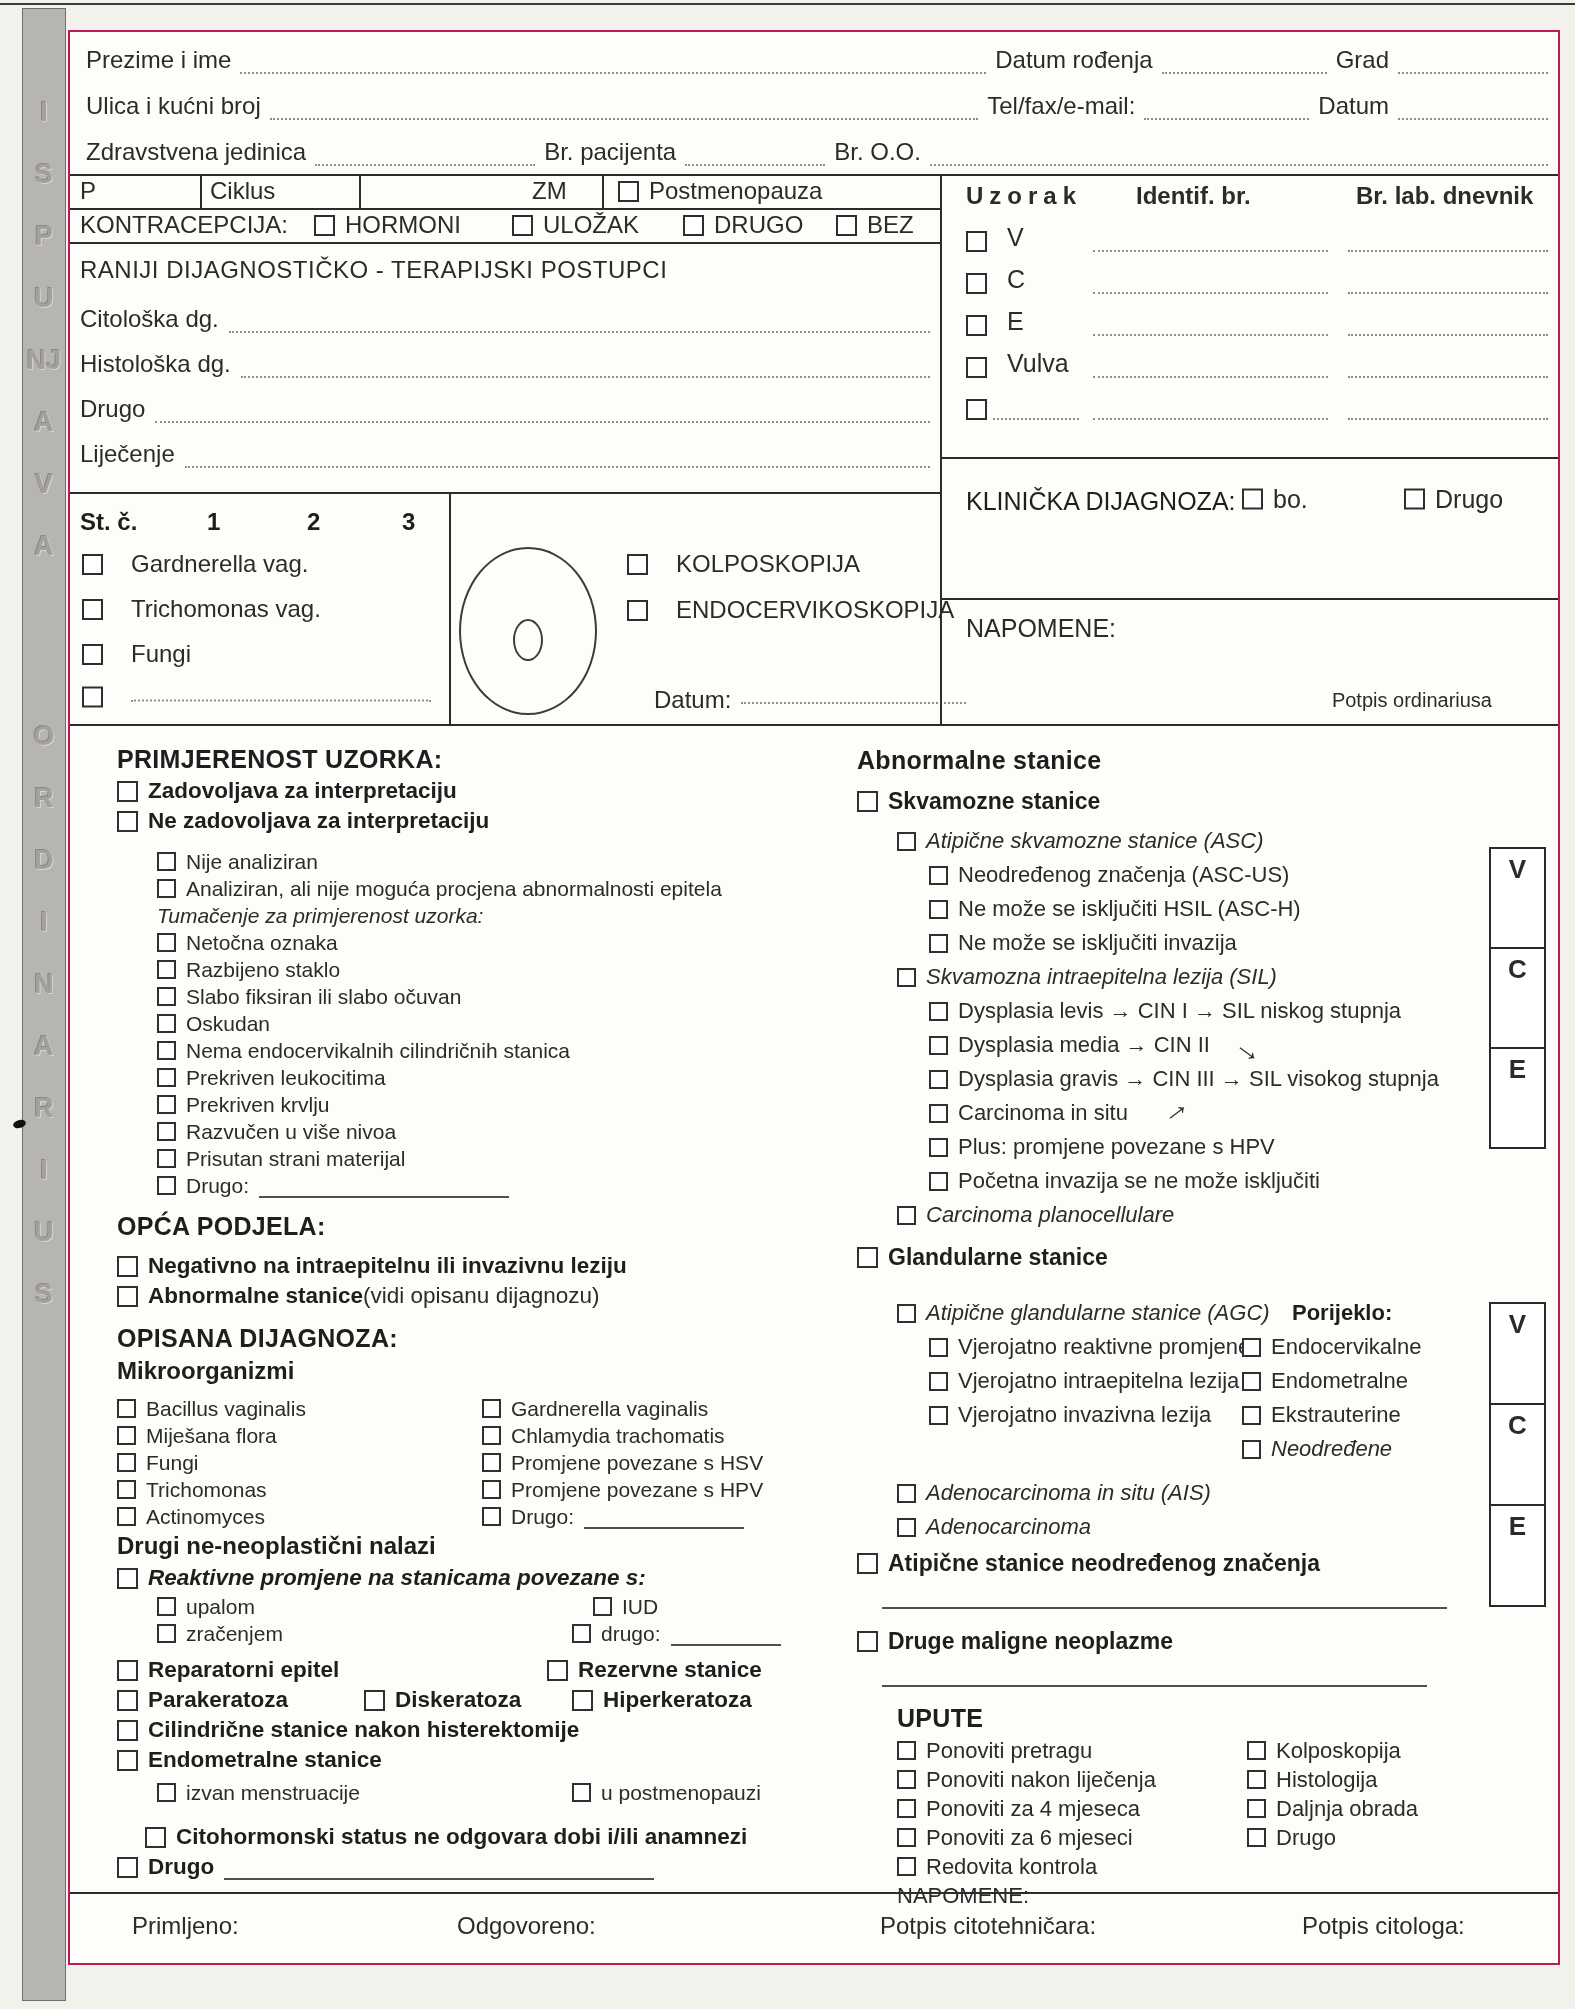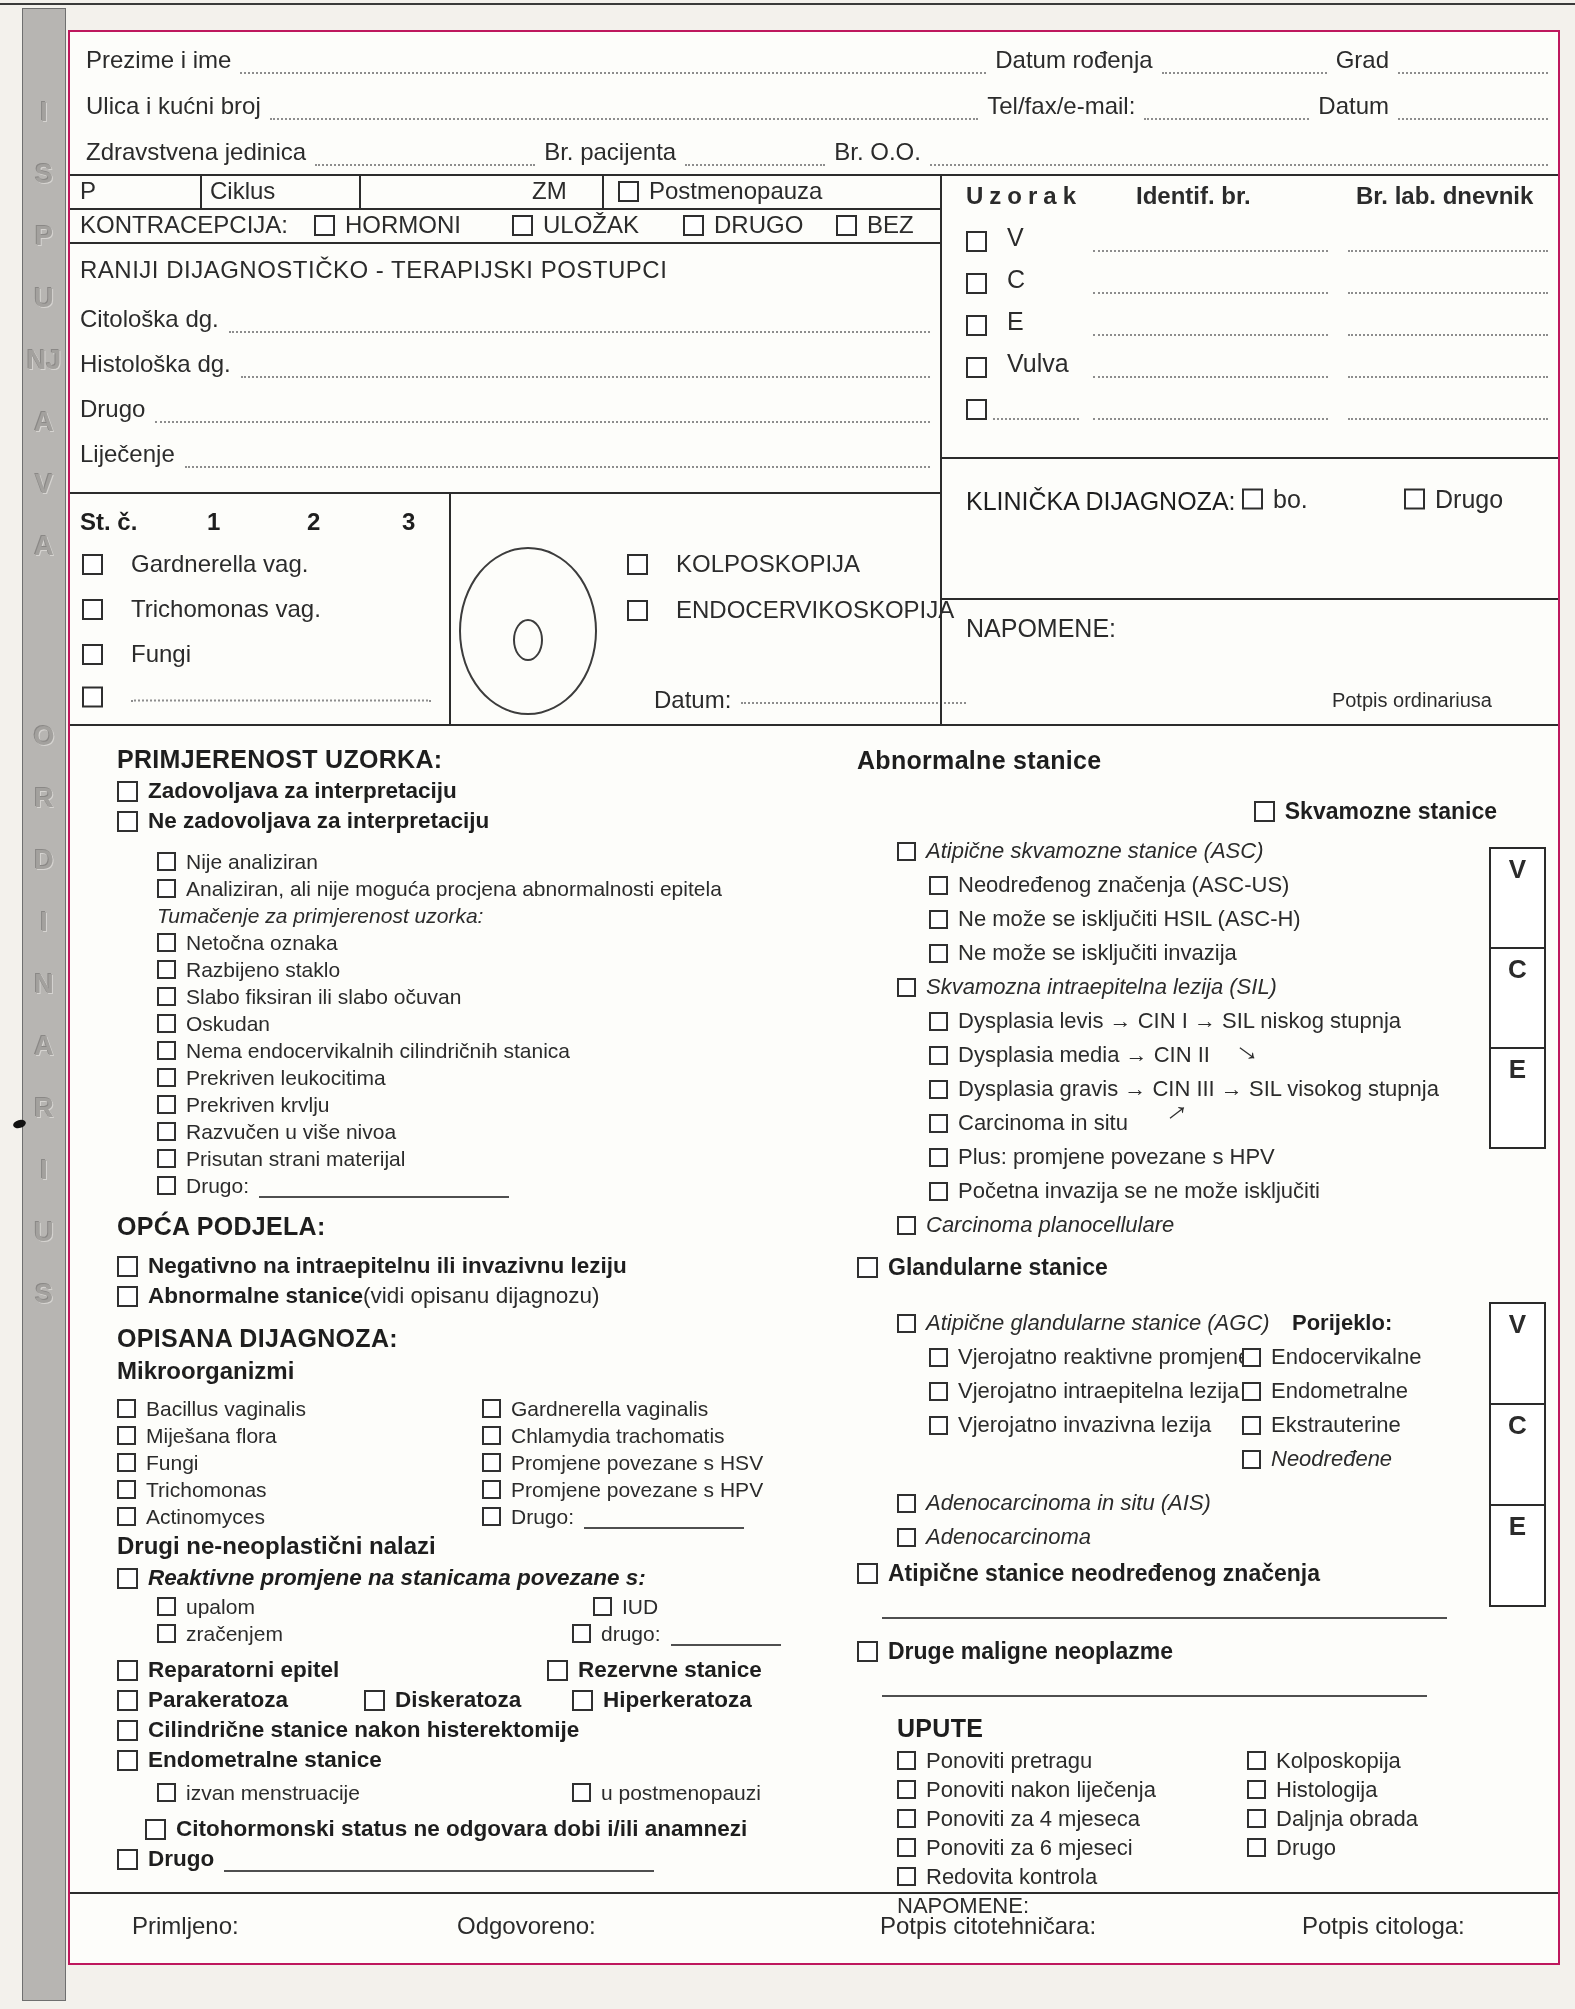--- a/index.html
+++ b/index.html
@@ -528,21 +528,21 @@
         <div class="line ind1" style="margin-top: 4px;">
           <span class="cell">
             <span class="cb"></span>
             <span class="">izvan menstruacije</span>
           </span>
           <span class="cell abs" style="left: 455px;">
             <span class="cb"></span>
             <span class="">u postmenopauzi</span>
           </span>
         </div>
-        <div class="line ind0 big" style="margin-top: 8px; padding-left: 28px;">
+        <div class="line ind0 big" style="margin-top: 16px; padding-left: 28px;">
           <span class="cell">
             <span class="cb"></span>
             <span class="b ">Citohormonski status ne odgovara dobi i/ili anamnezi</span>
           </span>
         </div>
         <div class="line ind0 big">
           <span class="cell">
             <span class="cb"></span>
             <span class="b ">Drugo</span>
             <span class="fill" style="width: 430px;"></span>
@@ -550,21 +550,21 @@
         </div>
       </div>
     <div class="col col-right">
       <span class="diag" style="left:378px;top:292px;transform:rotate(36deg)">→</span>
       <span class="diag" style="left:302px;top:352px;transform:rotate(-38deg)">→</span>
     <div class="line ind0 h1">
           <span class="cell">
             <span class="b ">Abnormalne stanice</span>
           </span>
         </div>
-        <div class="line ind0 big" style="margin-top: 14px; justify-content: flex-end;">
+        <div class="line ind0 big" style="margin-top: 4px;">
           <span class="cell">
             <span class="cb"></span>
             <span class="b ">Skvamozne stanice</span>
           </span>
         </div>
         <div class="line ind1" style="margin-top: 4px;">
           <span class="cell">
             <span class="cb"></span>
             <span class="i">Atipične skvamozne stanice (ASC)</span>
           </span>

